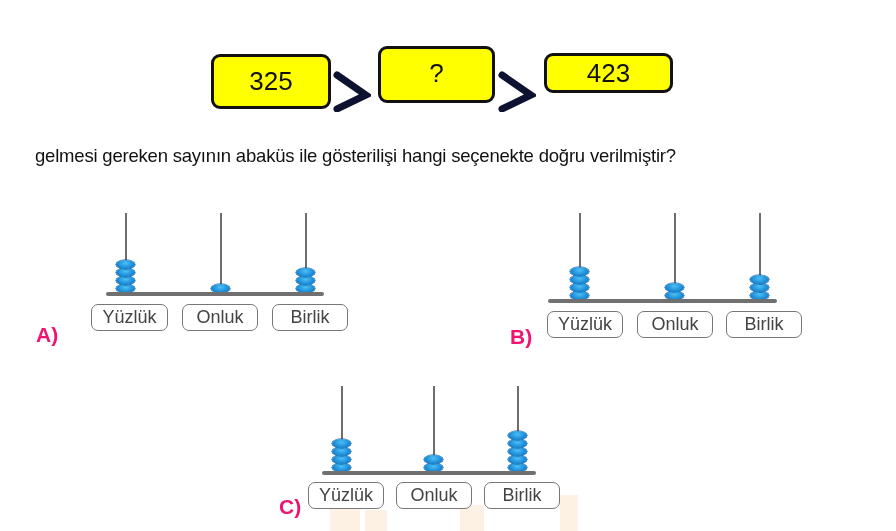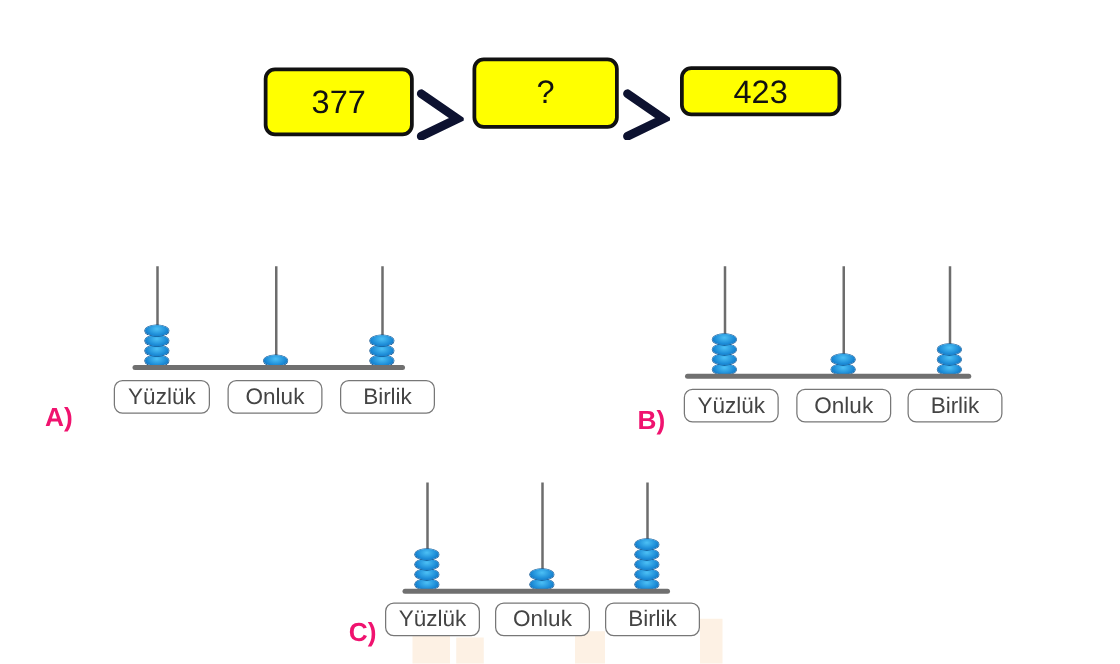--- a/index.html
+++ b/index.html
@@ -46,37 +46,38 @@
 </head>
 <body>
 
 <div class="watermark" style="left:330px;top:505px;width:30px;height:26px;"></div>
 <div class="watermark" style="left:365px;top:510px;width:22px;height:21px;"></div>
 <div class="watermark" style="left:460px;top:505px;width:24px;height:26px;"></div>
 <div class="watermark" style="left:560px;top:495px;width:18px;height:36px;"></div>
 
 <div>
   <div class="num-box" style="left:211px;top:54px;width:120px;height:55px;">
-    <span>377</span>
+    <span>325</span>
   </div>
   <svg class="gt" style="left:333px;top:70px;" viewBox="0 0 38 42">
     <polyline points="4,5 33,25 4,39" fill="none" stroke="#0d1230" stroke-width="7" stroke-linejoin="miter" stroke-linecap="round"></polyline>
   </svg>
   <div class="num-box" style="left:378px;top:46px;width:117px;height:57px;align-items:flex-start;padding-top:9px;">
     <span>?</span>
   </div>
   <svg class="gt" style="left:498px;top:70px;" viewBox="0 0 38 42">
     <polyline points="4,5 33,25 4,39" fill="none" stroke="#0d1230" stroke-width="7" stroke-linejoin="miter" stroke-linecap="round"></polyline>
   </svg>
   <div class="num-box" style="left:544px;top:53px;width:129px;height:40px;">
     <span>423</span>
   </div>
 </div>
 
 <div class="question">
+  <div>gelmesi gereken sayının abaküs ile gösterilişi hangi seçenekte doğru verilmiştir?</div>
 </div>
 
 <div class="opt-letter" style="left:36px;top:323px;">A)</div>
 <div class="abacus" style="left:0;top:0;">
   <div class="rod" style="left:125px;top:213px;height:80px;"></div>
   <div class="rod" style="left:220px;top:213px;height:80px;"></div>
   <div class="rod" style="left:305px;top:213px;height:80px;"></div>
 
   <div class="bead" style="left:116px;top:284px;"></div>
   <div class="bead" style="left:116px;top:276px;"></div>

